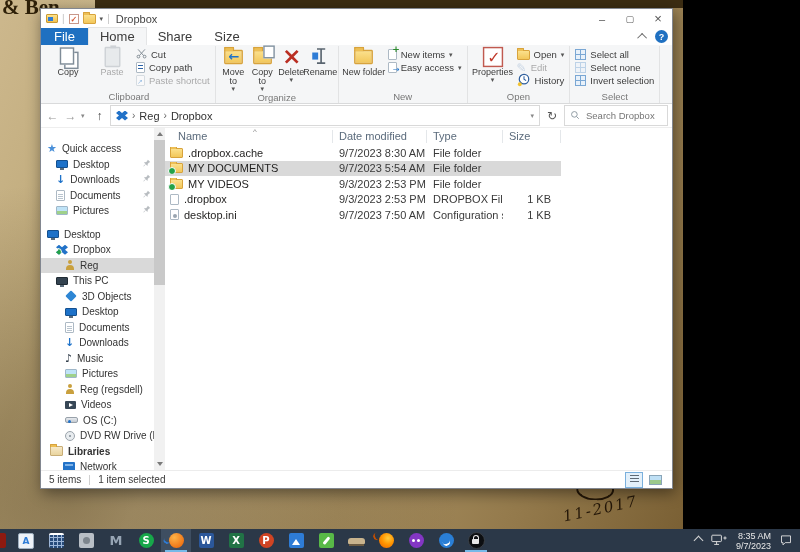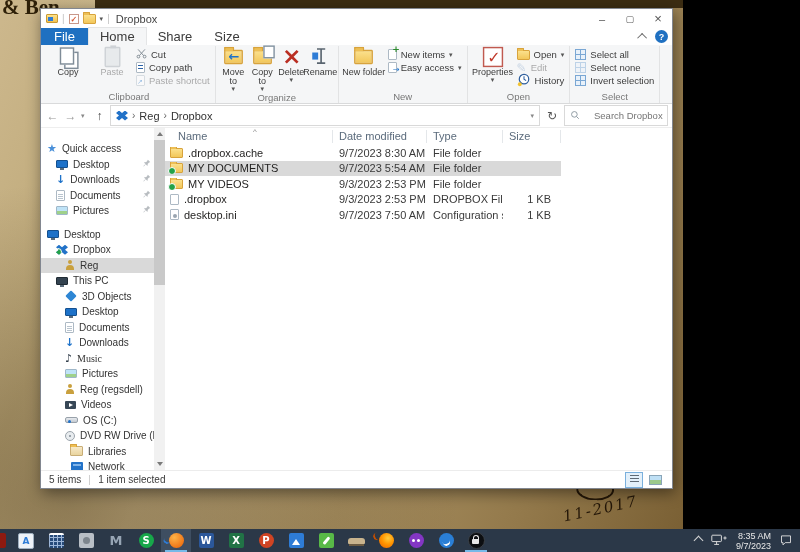--- a/index.html
+++ b/index.html
@@ -64,21 +64,21 @@
   .nav-drop{font-size:7px;color:#888;width:8px}
   .nav-drop::before{content:'▾'}
   #crumbbox{flex:1;height:19px;border:1px solid #d9d9d9;display:flex;align-items:center;
             padding:0 5px;gap:4px;background:#fff}
   .crumbchev{color:#666;font-size:10px} .crumbchev::before{content:'›'}
   .crumb{color:#333;font-size:11px}
   #crumbbox .enddrop{margin-left:auto;font-size:7px;color:#888} #crumbbox .enddrop::before{content:'▾'}
   #refresh{width:18px;text-align:center;color:#555;font-size:12px;font-family:"DejaVu Sans",sans-serif}
   #refresh::before{content:'↻'}
   #searchbox{width:92px;height:19px;border:1px solid #d9d9d9;display:flex;align-items:center;
-             gap:12px;padding:0 5px;background:#fff}
+             gap:4px;padding:0 5px;background:#fff}
   #searchbox input{border:none;outline:none;width:70px;font-size:9.5px;color:#777;
              font-family:"Liberation Sans",sans-serif;background:transparent}
   
   #content{flex:1;display:flex;min-height:0}
   #sidebar{width:113px;padding-top:13px;overflow:hidden;flex:none}
   .srow{height:15.5px;display:flex;align-items:center;gap:5px;font-size:10px;color:#333;white-space:nowrap}
   .srow.selected{background:#d9d9d9}
   .sgap{height:8px}
   .spin{margin-left:auto;margin-right:3px;flex:none;opacity:.7}
   #sscroll{width:11px;background:#f1f1f1;flex:none;position:relative}
@@ -496,21 +496,21 @@
           <span>Desktop</span>
         </div>
         <div class="srow" style="padding-left: 24px;">
           <span class="ic g ic-document"></span>
           <span>Documents</span>
         </div>
         <div class="srow" style="padding-left: 24px;">
           <span class="ic g ic-download"></span>
           <span>Downloads</span>
         </div>
-        <div class="srow" style="padding-left: 24px; font-family: Liberation Serif, serif;">
+        <div class="srow" style="padding-left: 24px;">
           <span class="ic g ic-music"></span>
           <span>Music</span>
         </div>
         <div class="srow" style="padding-left: 24px;">
           <span class="ic g ic-picture"></span>
           <span>Pictures</span>
         </div>
         <div class="srow" style="padding-left: 24px;">
           <span class="ic g ic-user"></span>
           <span>Reg (regsdell)</span>
@@ -520,25 +520,25 @@
           <span>Videos</span>
         </div>
         <div class="srow" style="padding-left: 24px;">
           <span class="ic g ic-drive"></span>
           <span>OS (C:)</span>
         </div>
         <div class="srow" style="padding-left: 24px;">
           <span class="ic g ic-dvd"></span>
           <span>DVD RW Drive (D:)</span>
         </div>
-        <div class="srow" style="padding-left: 29px;">
+        <div class="srow" style="padding-left: 9px; font-weight: bold;">
           <span class="ic g ic-library"></span>
           <span>Libraries</span>
         </div>
-        <div class="srow" style="padding-left: 30px;">
+        <div class="srow" style="padding-left: 22px;">
           <span class="ic g ic-network"></span>
           <span>Network</span>
         </div>
       </div>
     <div id="sscroll">
       <span class="sa up"></span>
       <div id="sthumb"></div>
       <span class="sa dn"></span>
     </div>
     <div id="filepane">

